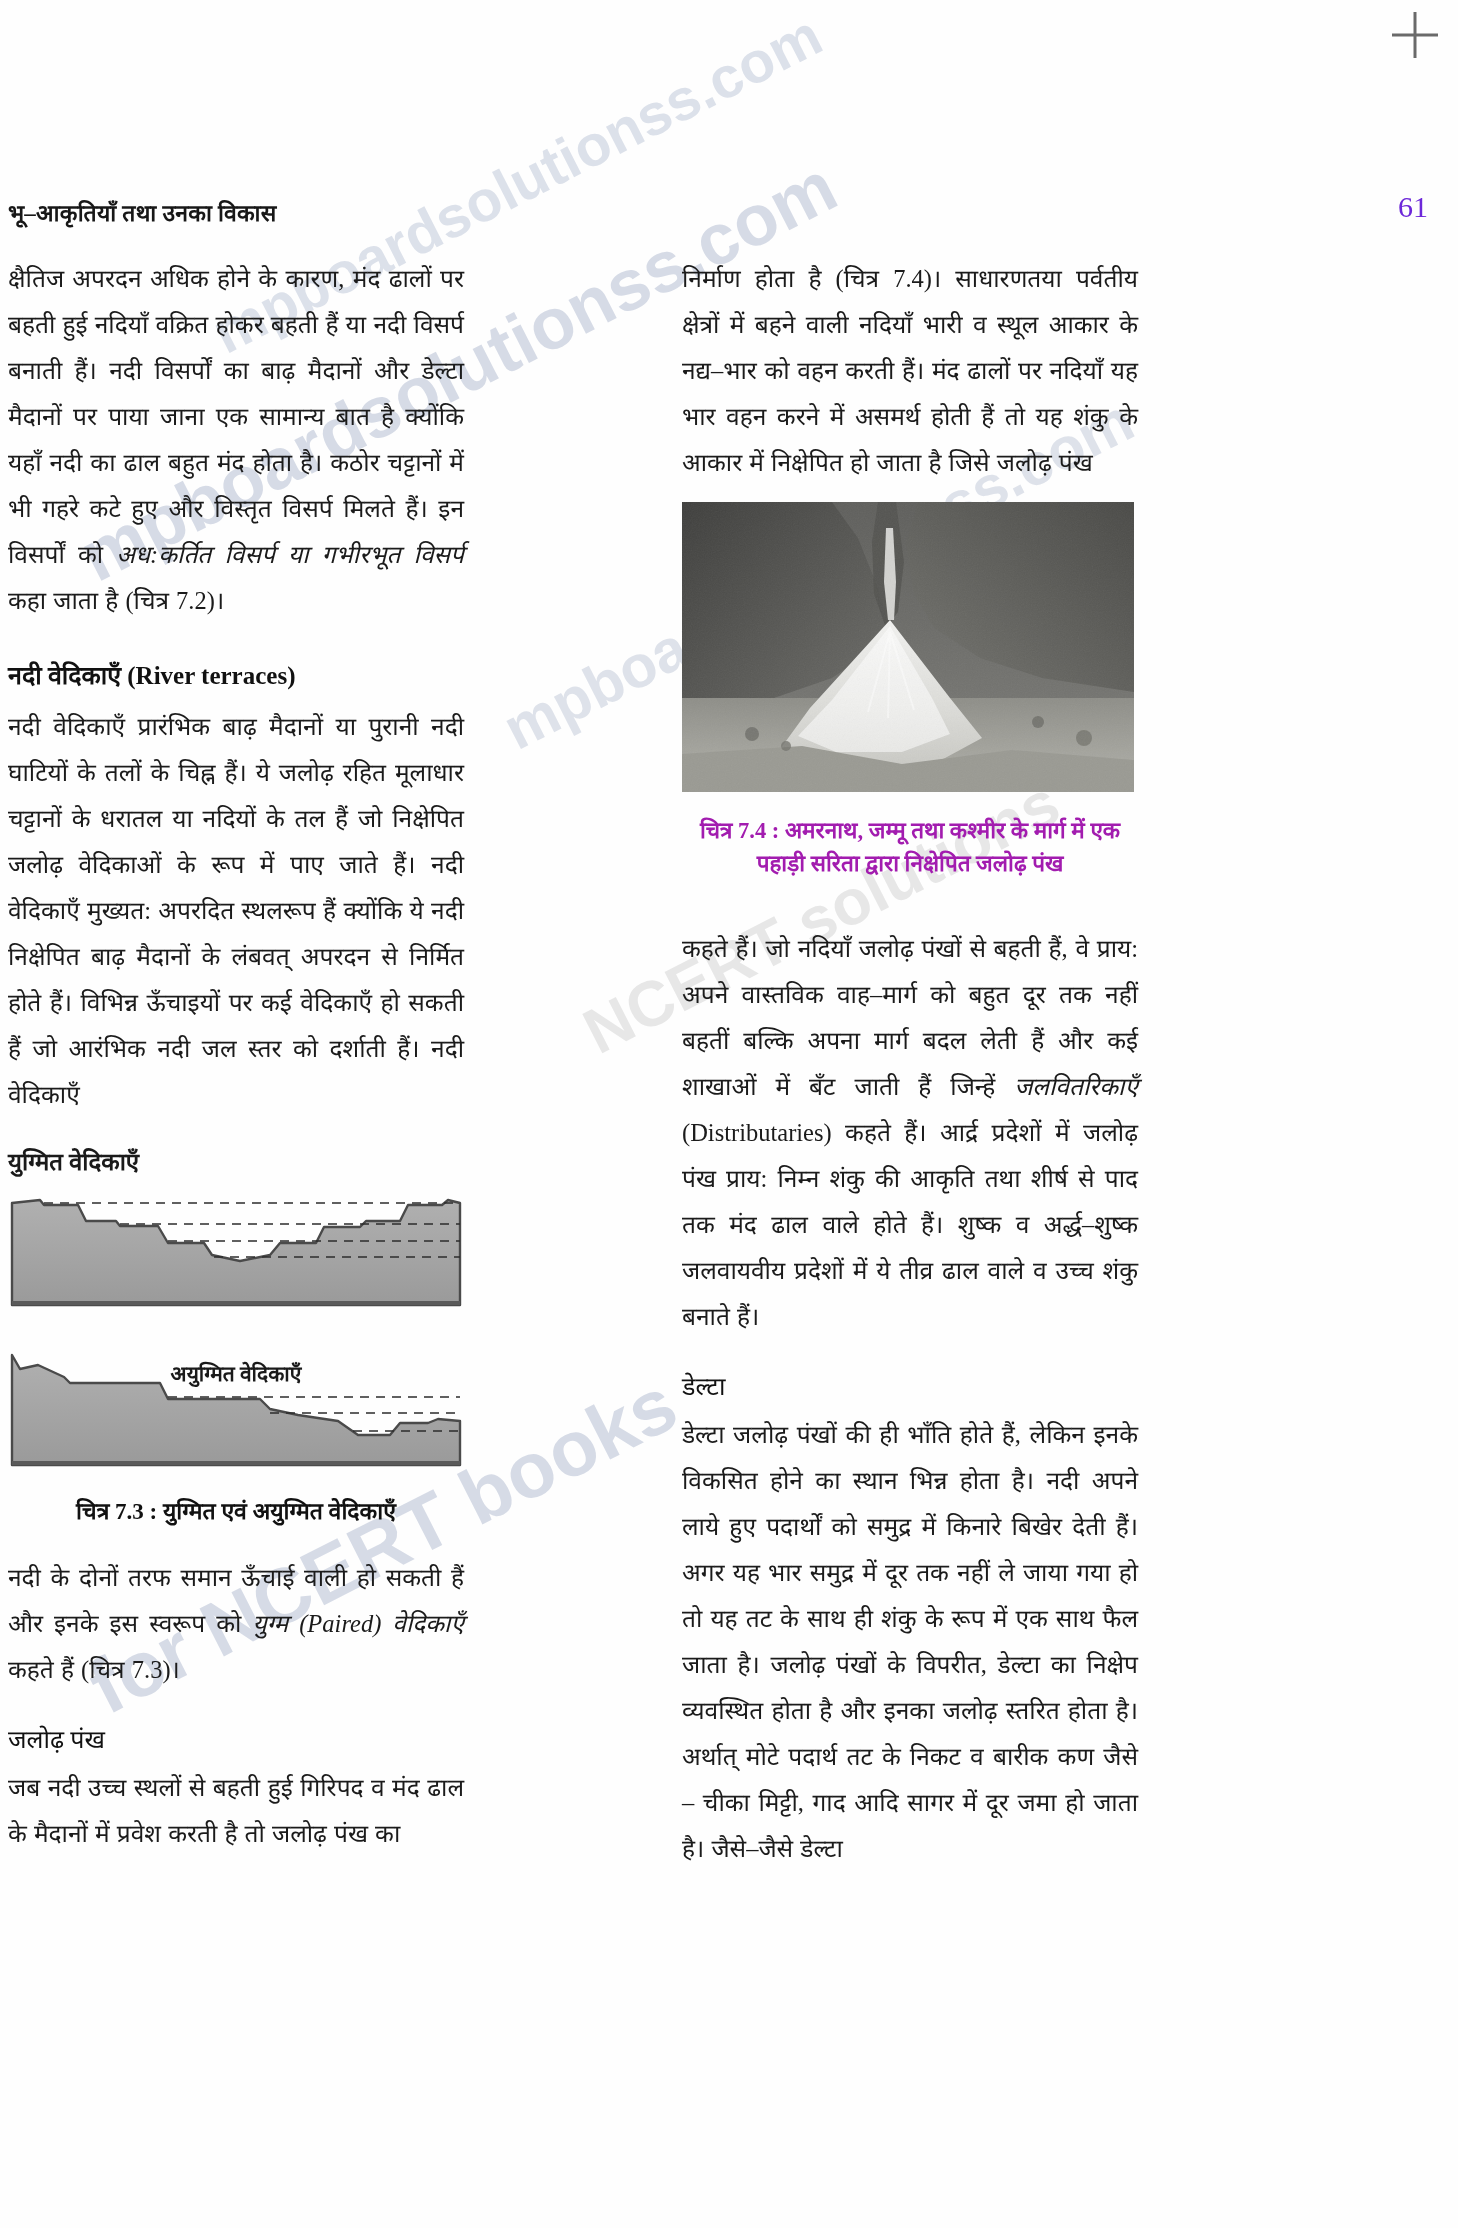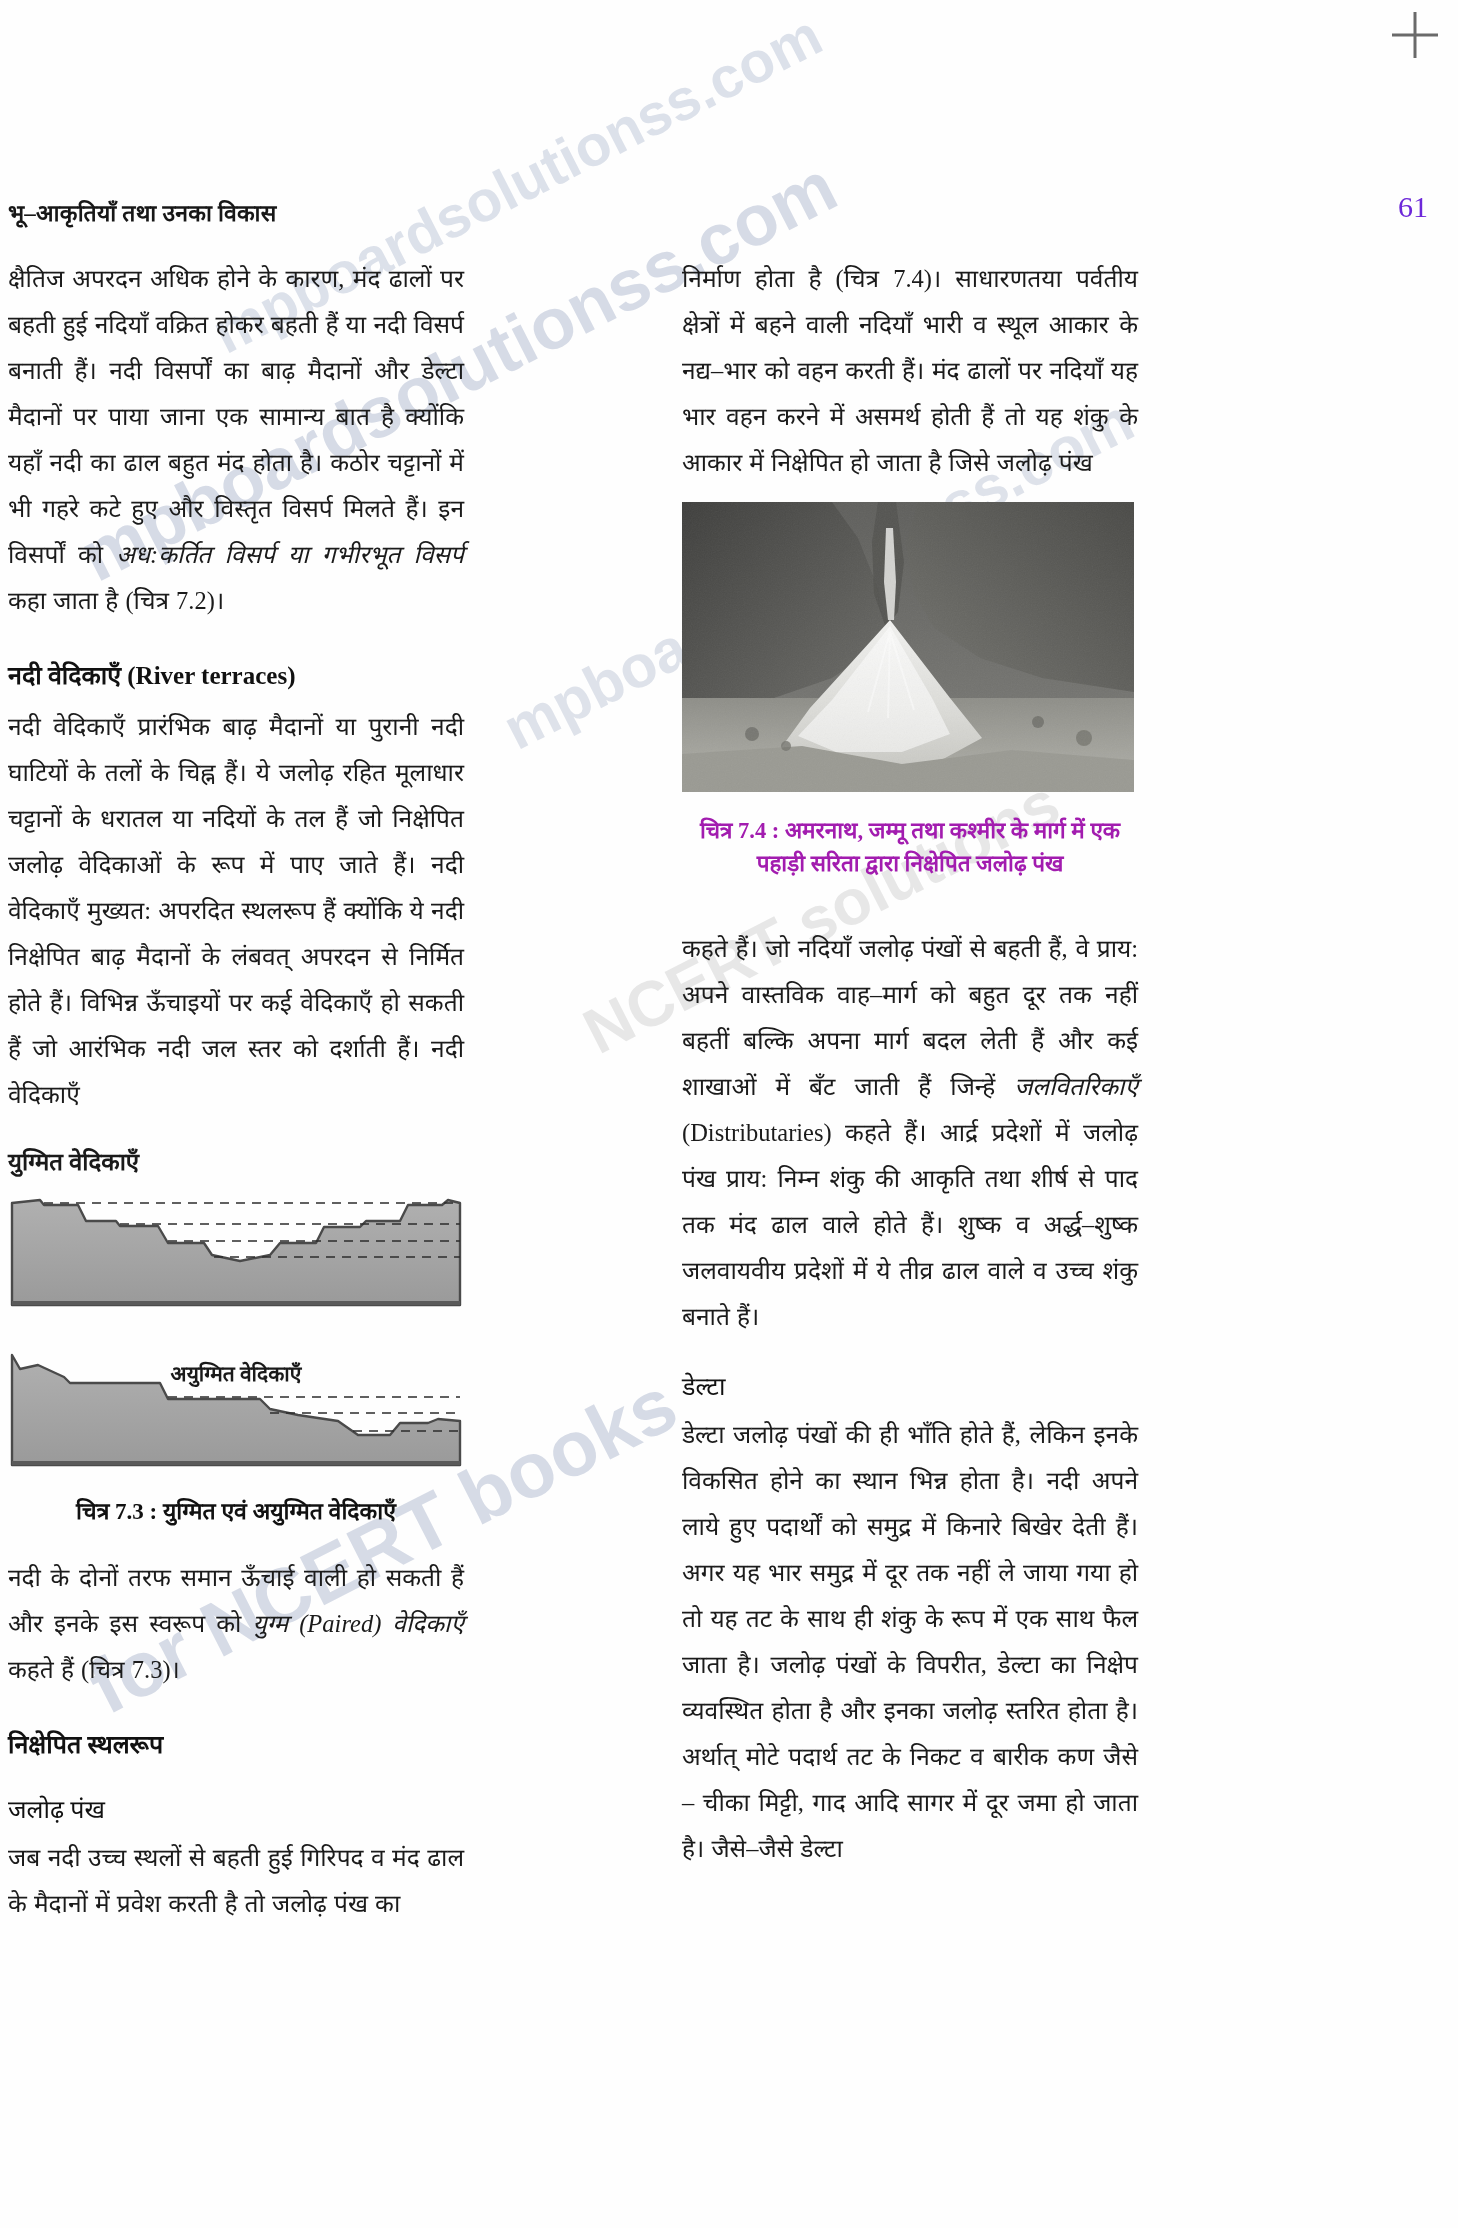--- a/index.html
+++ b/index.html
@@ -212,21 +212,20 @@
         <line x1="262" y1="70" x2="452" y2="70" stroke="#2c2c2c" stroke-width="1.6" stroke-dasharray="9 7"></line>
         <line x1="345" y1="88" x2="452" y2="88" stroke="#2c2c2c" stroke-width="1.6" stroke-dasharray="9 7"></line>
         <rect x="4" y="118" width="448" height="4" fill="#5a5a5a"></rect>
       </svg>
 
       <div class="fig-caption left-fig">चित्र 7.3 : युग्मित एवं अयुग्मित वेदिकाएँ</div>
     </div>
 
     <p class="body" style="margin-top:26px;"><span>नदी के दोनों तरफ समान ऊँचाई वाली हो सकती हैं और इनके इस स्वरूप को </span><span class="ital">युग्म (Paired) वेदिकाएँ</span><span> कहते हैं (चित्र 7.3)।</span></p>
 
-    <h3 class="heading">निक्षेपित स्थलरूप</h3>
 
     <h3 class="subheading">जलोढ़ पंख</h3>
 
     <p class="body">जब नदी उच्च स्थलों से बहती हुई गिरिपद व मंद ढाल के मैदानों में प्रवेश करती है तो जलोढ़ पंख का</p>
   </div>
 
   <div class="col col-right">
 
     <p class="body">निर्माण होता है (चित्र 7.4)। साधारणतया पर्वतीय क्षेत्रों में बहने वाली नदियाँ भारी व स्थूल आकार के नद्य–भार को वहन करती हैं। मंद ढालों पर नदियाँ यह भार वहन करने में असमर्थ होती हैं तो यह शंकु के आकार में निक्षेपित हो जाता है जिसे जलोढ़ पंख</p>
 

